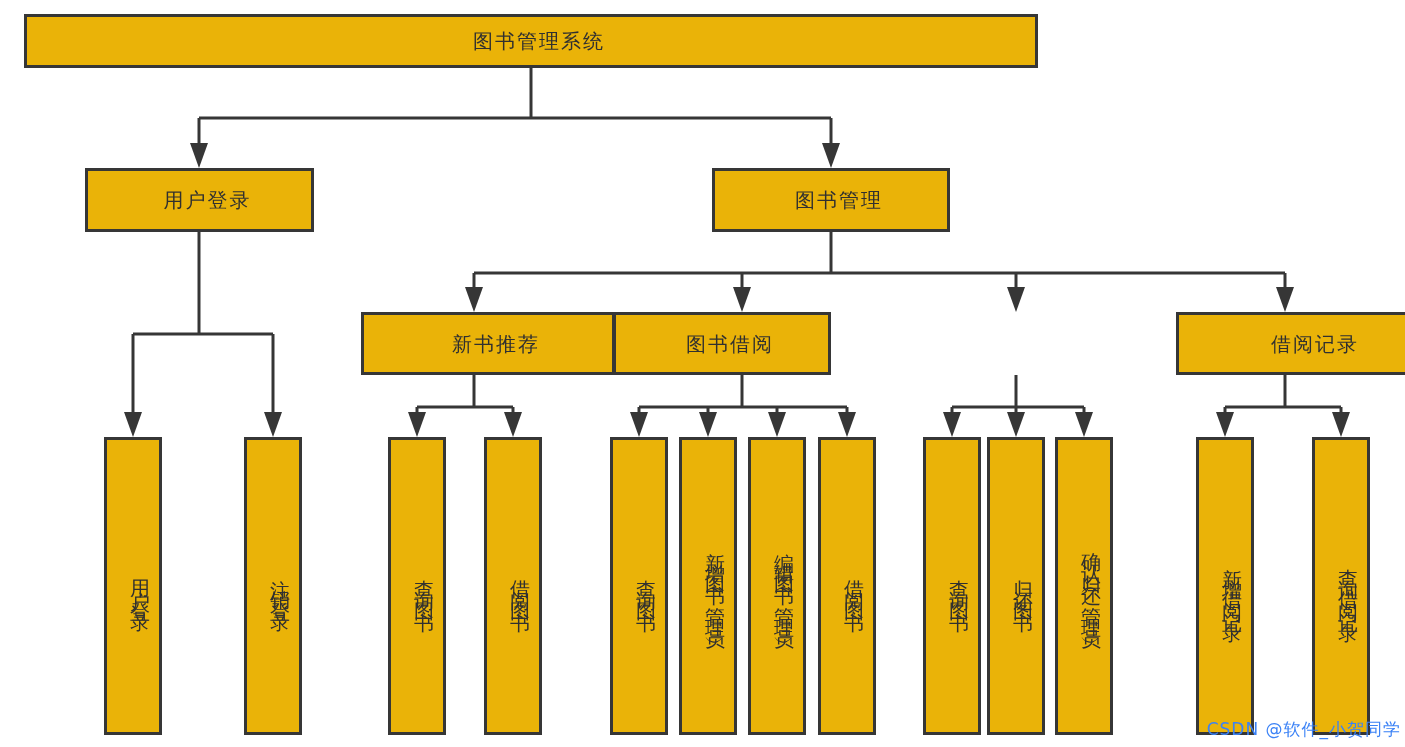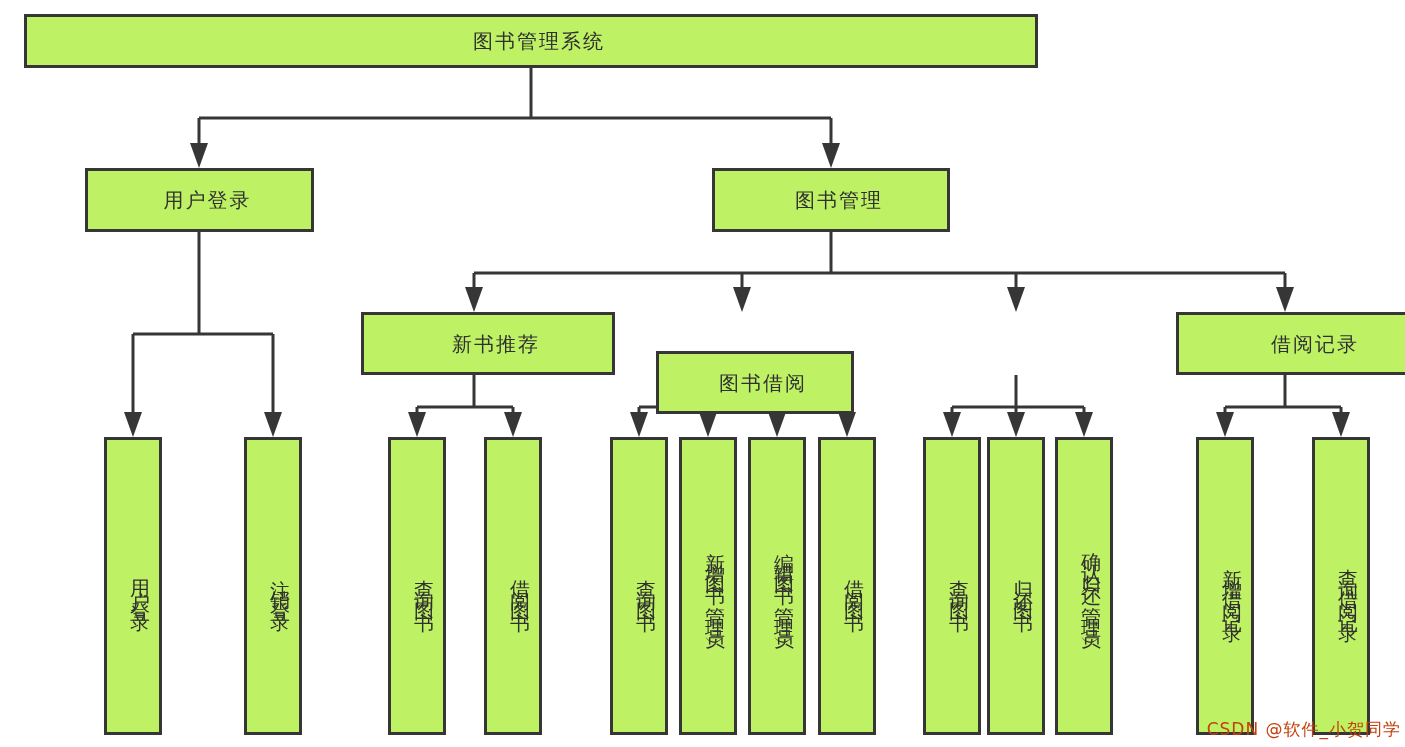--- a/index.html
+++ b/index.html
@@ -20,41 +20,41 @@
     left: 0;
     top: 0;
     width: 1405px;
     height: 747px;
     pointer-events: none;
   }
   .box {
     position: absolute;
     box-sizing: border-box;
     border: 3px solid #363636;
-    background: #bef264;
+    background: #eab308;
     color: #303030;
     display: flex;
     align-items: center;
     justify-content: center;
     text-align: center;
     padding-left: 16px;
   }
   .h-label {
     font-size: 20px;
     letter-spacing: 2px;
     line-height: 1.2;
     white-space: nowrap;
   }
   .root  { left: 24px;  top: 14px;  width: 1014px; height: 54px; }
   .lvl2  { top: 168px; height: 64px; }
   .l2-0  { left: 85px;  width: 229px; }
   .l2-1  { left: 712px; width: 238px; }
   .lvl3  { top: 312px; height: 63px; }
   .l3-0  { left: 361px;  width: 254px; }
-  .l3-1  { left: 656px;  width: 198px; margin-top: 39px; }
+  .l3-1  { left: 613px;  width: 218px; }
   .l3-2  { left: 907px;  width: 218px; }
   .l3-3  { left: 1176px; width: 262px; }
   .leaf {
     top: 437px;
     width: 58px;
     height: 298px;
     writing-mode: vertical-rl;
     text-orientation: mixed;
     font-size: 20px;
     letter-spacing: 11px;
@@ -71,21 +71,21 @@
   .lf-8  { left: 923px; }
   .lf-9  { left: 987px; }
   .lf-10 { left: 1055px; }
   .lf-11 { left: 1196px; }
   .lf-12 { left: 1312px; }
   .watermark {
     position: absolute;
     right: 4px;
     bottom: 6px;
     font-size: 17px;
-    color: #c2410c;
+    color: #3b82f6;
     letter-spacing: 1px;
     white-space: nowrap;
   }
 </style>
 </head>
 <body>
 
 <div class="stage">
 
   <svg class="connectors" width="1405" height="747" viewBox="0 0 1405 747" xmlns="http://www.w3.org/2000/svg">

